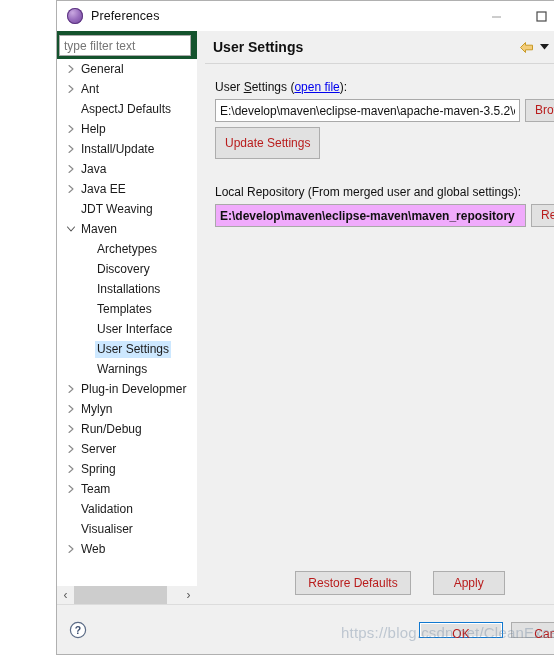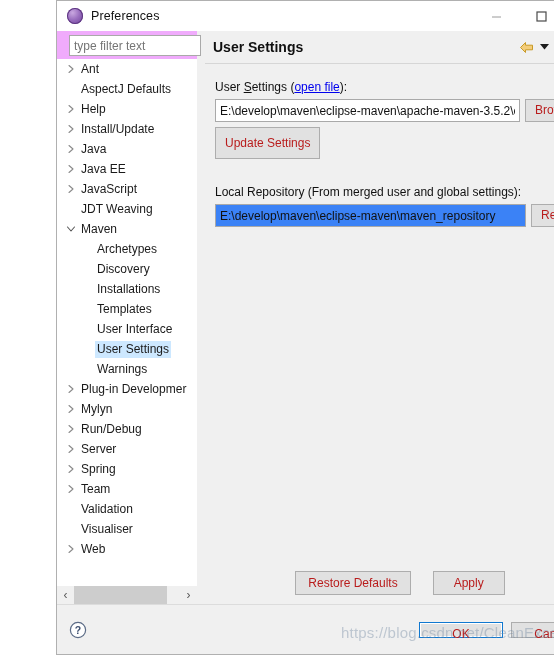--- a/index.html
+++ b/index.html
@@ -82,22 +82,22 @@
     width: 140px;
     flex: 0 0 140px;
     background: #ffffff;
     display: flex;
     flex-direction: column;
     border-right: 1px solid #f0f0f0;
     position: relative;
     min-height: 0;
   }
   #filter-wrap {
-    padding: 4px 4px 3px 12px;
-    background: #f0abfc;
+    padding: 4px 4px 3px 2px;
+    background: #14532d;
   }
   #filter-input {
     box-sizing: border-box;
     width: 132px;
     height: 21px;
     border: 1px solid #a9a9a9;
     background: #ffffff;
     font-family: "Liberation Sans", sans-serif;
     font-size: 12px;
     color: #808080;
@@ -244,22 +244,23 @@
     background: #ffffff;
     font-family: "Liberation Sans", sans-serif;
     font-size: 12px;
     color: #111111;
     padding: 0 4px;
     outline: none;
     flex: 1 1 auto;
     min-width: 0;
   }
   .txtbox.readonly {
-    background: #3b82f6;
+    background: #f0abfc;
     color: #111111;
+    font-weight: bold;
   }
   .btn {
     box-sizing: border-box;
     border: 1px solid #adadad;
     background: #e1e1e1;
     font-family: "Liberation Sans", sans-serif;
     font-size: 12px;
     color: #b91c1c;
     padding: 0 9px;
     height: 23px;
@@ -366,20 +367,28 @@
       <div id="filter-wrap">
         <input id="filter-input" type="text" placeholder="type filter text" style="">
       </div>
       <div id="tree">
           <div class="tree-row lvl1">
             <span class="twisty">
               <svg width="8" height="10" viewBox="0 0 8 10">
                 <path d="M2 1.5 L6 5 L2 8.5" fill="none" stroke="#8a8a8a" stroke-width="1.1" stroke-linecap="round" stroke-linejoin="round"></path>
               </svg>
             </span>
+            <span class="tree-label">General</span>
+          </div>
+          <div class="tree-row lvl1">
+            <span class="twisty">
+              <svg width="8" height="10" viewBox="0 0 8 10">
+                <path d="M2 1.5 L6 5 L2 8.5" fill="none" stroke="#8a8a8a" stroke-width="1.1" stroke-linecap="round" stroke-linejoin="round"></path>
+              </svg>
+            </span>
             <span class="tree-label">Ant</span>
           </div>
           <div class="tree-row lvl1 noarrow">
             <span class="tree-label">AspectJ Defaults</span>
           </div>
           <div class="tree-row lvl1">
             <span class="twisty">
               <svg width="8" height="10" viewBox="0 0 8 10">
                 <path d="M2 1.5 L6 5 L2 8.5" fill="none" stroke="#8a8a8a" stroke-width="1.1" stroke-linecap="round" stroke-linejoin="round"></path>
               </svg>
@@ -402,28 +411,20 @@
             </span>
             <span class="tree-label">Java</span>
           </div>
           <div class="tree-row lvl1">
             <span class="twisty">
               <svg width="8" height="10" viewBox="0 0 8 10">
                 <path d="M2 1.5 L6 5 L2 8.5" fill="none" stroke="#8a8a8a" stroke-width="1.1" stroke-linecap="round" stroke-linejoin="round"></path>
               </svg>
             </span>
             <span class="tree-label">Java EE</span>
-          </div>
-          <div class="tree-row lvl1">
-            <span class="twisty">
-              <svg width="8" height="10" viewBox="0 0 8 10">
-                <path d="M2 1.5 L6 5 L2 8.5" fill="none" stroke="#8a8a8a" stroke-width="1.1" stroke-linecap="round" stroke-linejoin="round"></path>
-              </svg>
-            </span>
-            <span class="tree-label">JavaScript</span>
           </div>
           <div class="tree-row lvl1 noarrow">
             <span class="tree-label">JDT Weaving</span>
           </div>
           <div class="tree-row lvl1">
             <span class="twisty">
               <svg width="10" height="8" viewBox="0 0 10 8">
                 <path d="M1.5 2 L5 6 L8.5 2" fill="none" stroke="#5a5a5a" stroke-width="1.1" stroke-linecap="round" stroke-linejoin="round"></path>
               </svg>
             </span>

